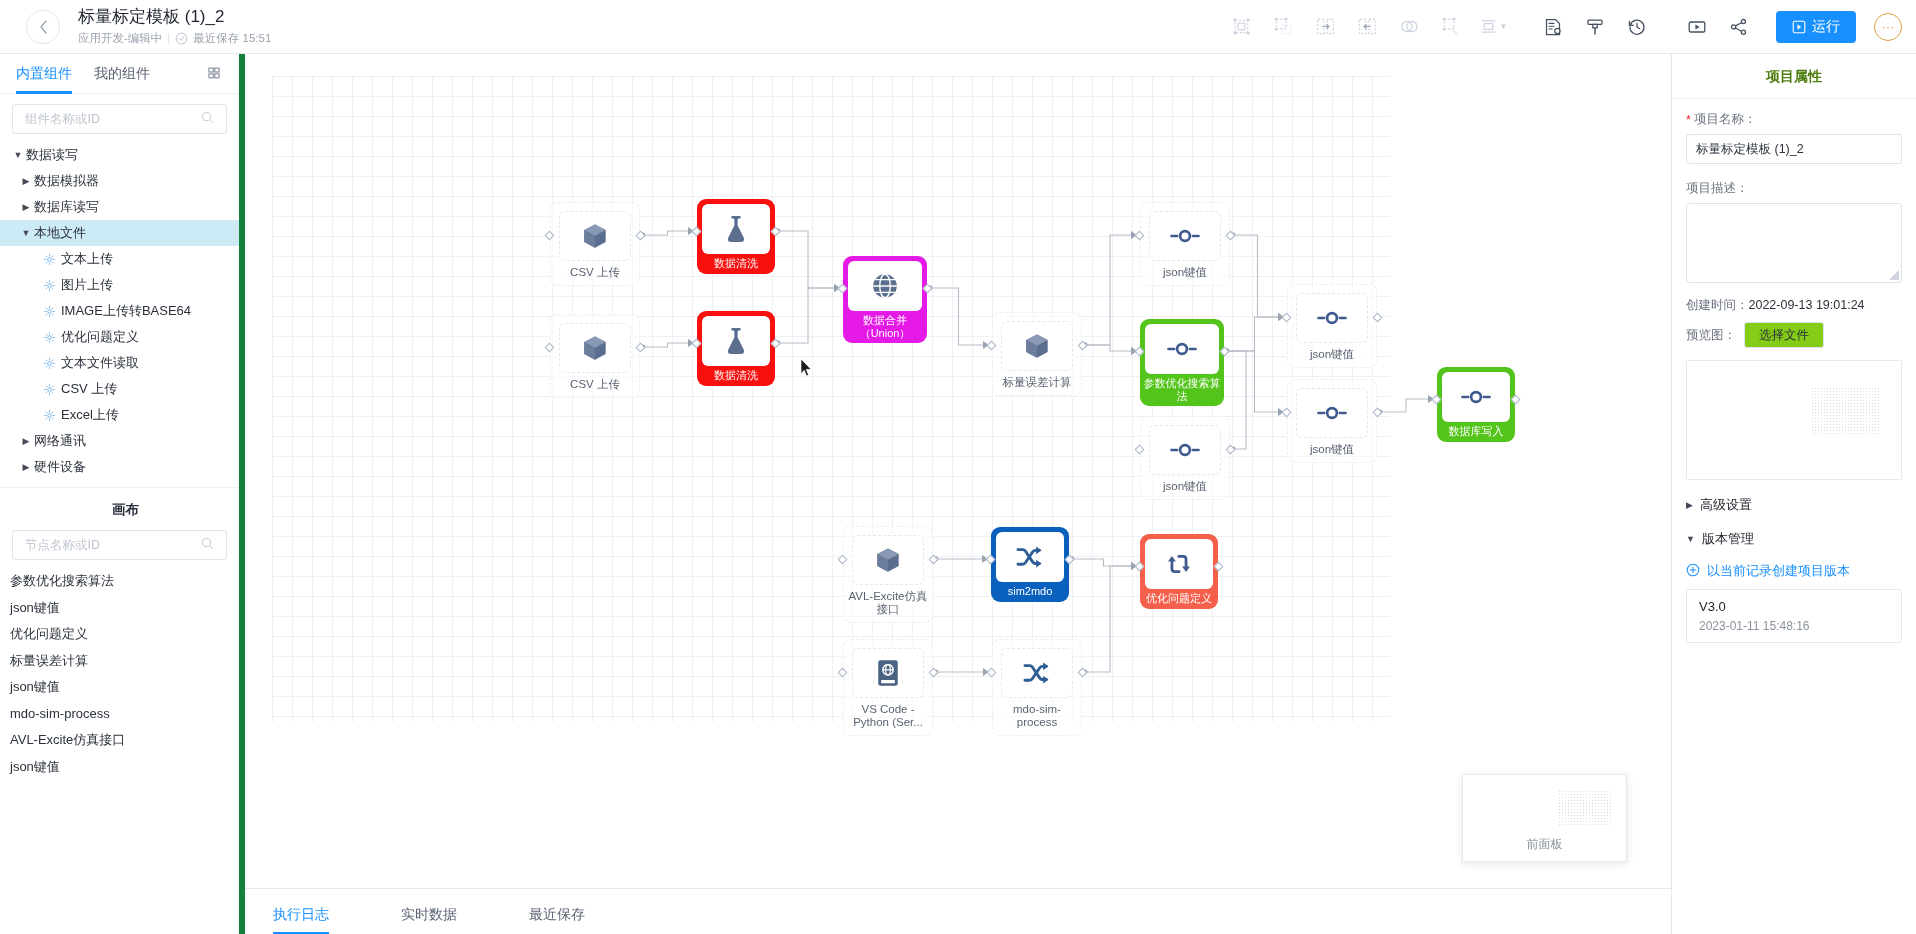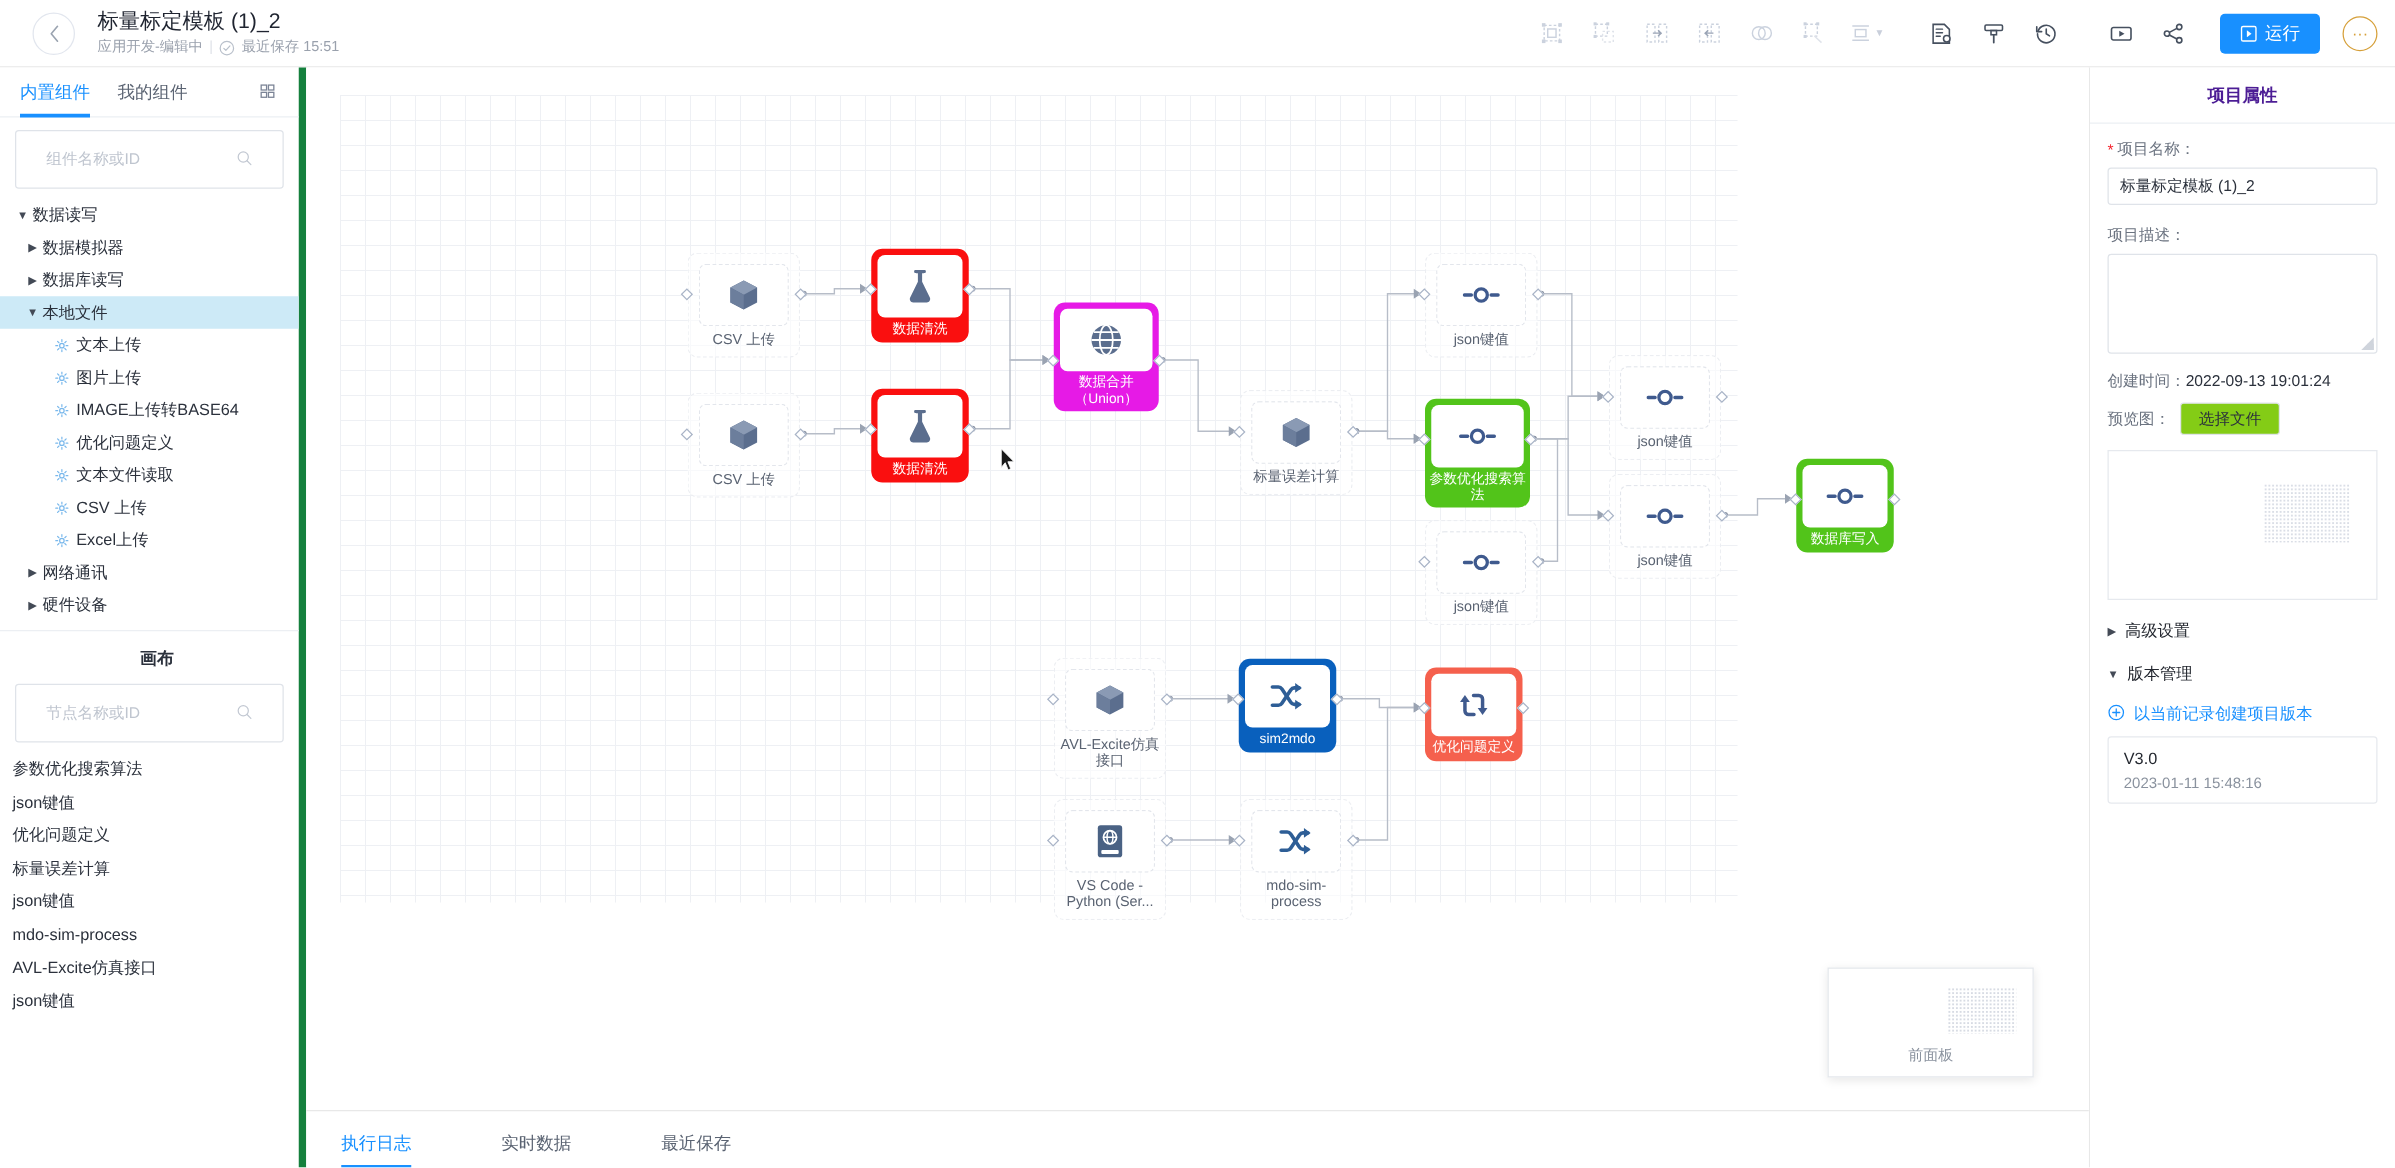--- a/index.html
+++ b/index.html
@@ -47,22 +47,22 @@
 
   
   .sidebar{ width:245px; flex:0 0 245px; border-right:6px solid #15803d; display:flex; flex-direction:column; background:#fff;}
   .sb-tabs{ height:40px; display:flex; align-items:center; padding:0 16px; border-bottom:1px solid #eceff3; position:relative;}
   .sb-tab{ font-size:14px; color:#5a6372; margin-right:22px; position:relative; height:40px; display:flex; align-items:center;}
   .sb-tab.active{ color:#1890ff; font-weight:500;}
   .sb-tab.active::after{ content:""; position:absolute; left:0; right:0; bottom:0; height:2.5px; background:#1890ff;}
   .sb-grid-ic{ margin-left:auto; color:#7b8496; display:flex; }
   .sb-search{ padding:10px 12px 8px 12px; }
   .sb-input{
-    height:47px; border:1px solid #dfe3e9; border-radius:3px; display:flex; align-items:center;
-    padding:0 24px; color:#bfc5cf; font-size:12.5px; background:#fff;
+    height:30px; border:1px solid #dfe3e9; border-radius:3px; display:flex; align-items:center;
+    padding:0 12px; color:#bfc5cf; font-size:12.5px; background:#fff;
   }
   .sb-input .ph{ flex:1; }
   .sb-input .ic{ color:#c2c8d2; }
   .tree{ overflow:hidden; }
   .tnode{ height:26px; display:flex; align-items:center; font-size:13px; color:#2b313c; padding-left:10px; }
   .tnode .arrow{ width:16px; font-size:9px; color:#434a56; display:inline-flex; justify-content:center;}
   .tnode.lvl2{ padding-left:18px; }
   .tnode.leaf{ padding-left:44px; color:#2b313c; }
   .tnode.sel{ background:#cdeaf7; }
   .gear{ color:#79b8ec; margin-right:6px; display:inline-flex; }
@@ -141,21 +141,21 @@
 
   
   .bottom{ height:46px; flex:0 0 46px; border-top:1px solid #e8e8e8; background:#fff; display:flex; align-items:flex-end;}
   .b-tabs{ display:flex; padding-left:16px;gap:48px; }
   .b-tab{ font-size:14px; color:#5a6372; padding:0 12px 10px 12px; position:relative; }
   .b-tab.active{ color:#1890ff; }
   .b-tab.active::after{ content:""; position:absolute; left:12px; right:12px; bottom:0; height:2.5px; background:#1890ff;}
 
   
   .rpanel{ width:245px; flex:0 0 245px; border-left:1px solid #e8e8e8; background:#fff; display:flex; flex-direction:column; overflow:hidden;}
-  .rp-title{ text-align:center; font-size:14px; font-weight:700; color:#4c1d95; padding:14px 0 12px; border-bottom:1px solid #eceff3;}
+  .rp-title{ text-align:center; font-size:14px; font-weight:700; color:#4d7c0f; padding:14px 0 12px; border-bottom:1px solid #eceff3;}
   .rp-body{ padding:12px 14px; }
   .fld-label{ font-size:12.5px; color:#6b7380; margin-bottom:6px; display:flex; align-items:center;}
   .req{ color:#f5222d; margin-right:3px; }
   .txt-input{
     height:30px; border:1px solid #dfe3e9; border-radius:3px; display:flex; align-items:center;
     padding:0 9px; font-size:12.5px; color:#2b313c; background:#fff;
   }
   .txt-area{ height:80px; border:1px solid #dfe3e9; border-radius:3px; background:#fff; position:relative;}
   .txt-area::after{ content:""; position:absolute; right:2px; bottom:2px; width:0;height:0;
     border-left:5px solid transparent; border-top:5px solid transparent; border-right:5px solid #cfd4dc;
@@ -576,21 +576,21 @@
                     <span class="ico">
                       <svg width="28" height="30" viewBox="0 0 28 32" fill="none">
                         <path d="M10.6 3h6.8v2h-1.6v7.2l6.6 13.4c.9 1.9-.4 4.2-2.6 4.2H8.2c-2.2 0-3.5-2.3-2.6-4.2l6.6-13.4V5h-1.6z" fill="#5b6e8e"></path>
                         <rect x="9" y="2.2" width="10" height="2.4" rx="1" fill="#5b6e8e"></rect>
                       </svg>
                     </span>
                   </div>
                   <div class="lbl">数据清洗</div>
                 </div>
               </div>
-              <div class="node col wide" style="left: 598px; top: 188px;">
+              <div class="node col wide" style="left: 598px; top: 202px;">
                 <div class="shell" style="background:#e61ae6">
                   <div class="inner">
                     <span class="ico">
                       <svg width="30" height="30" viewBox="0 0 32 32" fill="none">
                         <circle cx="16" cy="16" r="12.6" fill="#5b6e8e"></circle>
                         <ellipse cx="16" cy="16" rx="5.6" ry="12.6" stroke="#fff" stroke-width="1.5" fill="none"></ellipse>
                         <path d="M3.4 16h25.2M5.4 9.2h21.2M5.4 22.8h21.2" stroke="#fff" stroke-width="1.5"></path>
                       </svg>
                     </span>
                   </div>

